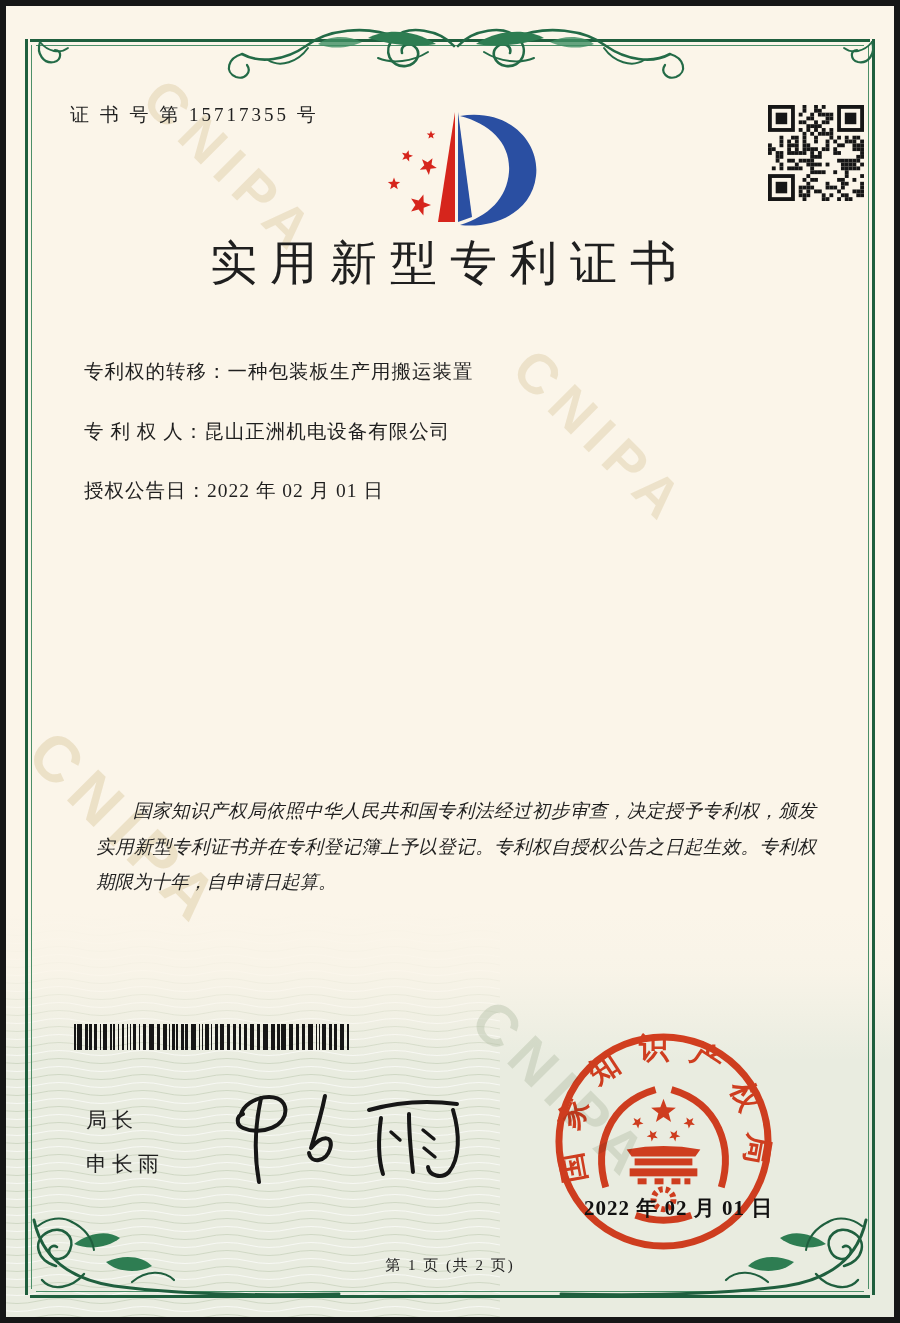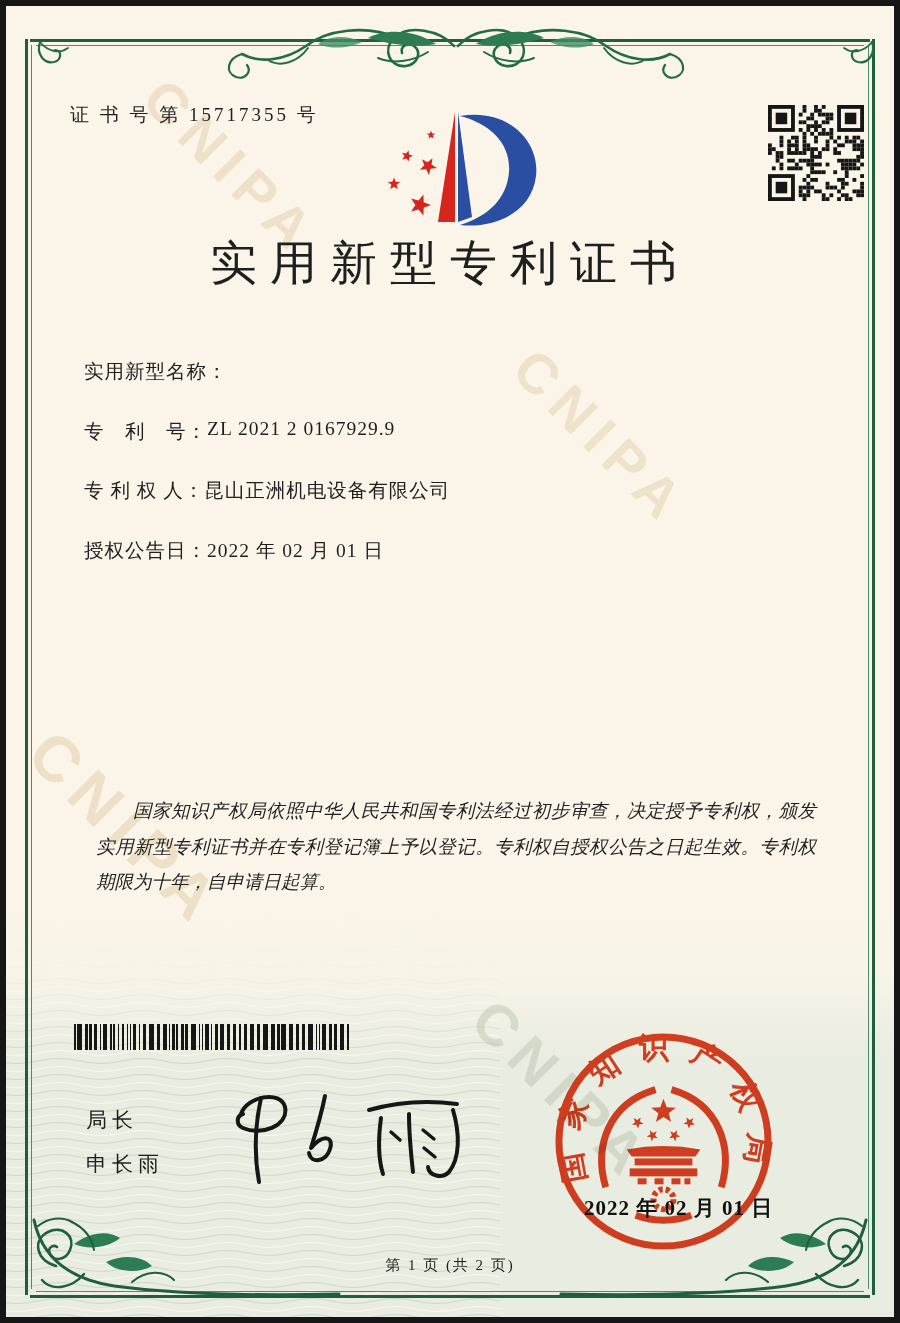--- a/index.html
+++ b/index.html
@@ -407,25 +407,22 @@
       <rect x="80" y="8" width="12" height="12" fill="#161616"></rect>
       <rect x="0" y="72" width="28" height="28" fill="#161616"></rect>
       <rect x="4" y="76" width="20" height="20" fill="#fbf5e9"></rect>
       <rect x="8" y="80" width="12" height="12" fill="#161616"></rect>
     </svg>
 
   <h1 class="title">实用新型专利证书</h1>
 
   <div class="fields">
     <div class="field-row">
-      <span class="flabel">实用新型名称：</span>
-    </div>
-    <div class="field-row">
-      <span class="flabel">专　利　号：</span>
-      <span class="fvalue">ZL 2021 2 0167929.9</span>
+      <span class="flabel">专利权的转移：</span>
+      <span class="fvalue">一种包装板生产用搬运装置</span>
     </div>
     <div class="field-row">
       <span class="flabel">专 利 权 人：</span>
       <span class="fvalue">昆山正洲机电设备有限公司</span>
     </div>
     <div class="field-row">
       <span class="grant-pair">
         <span class="flabel">授权公告日：</span>
         <span class="fvalue">2022 年 02 月 01 日</span>
       </span>

